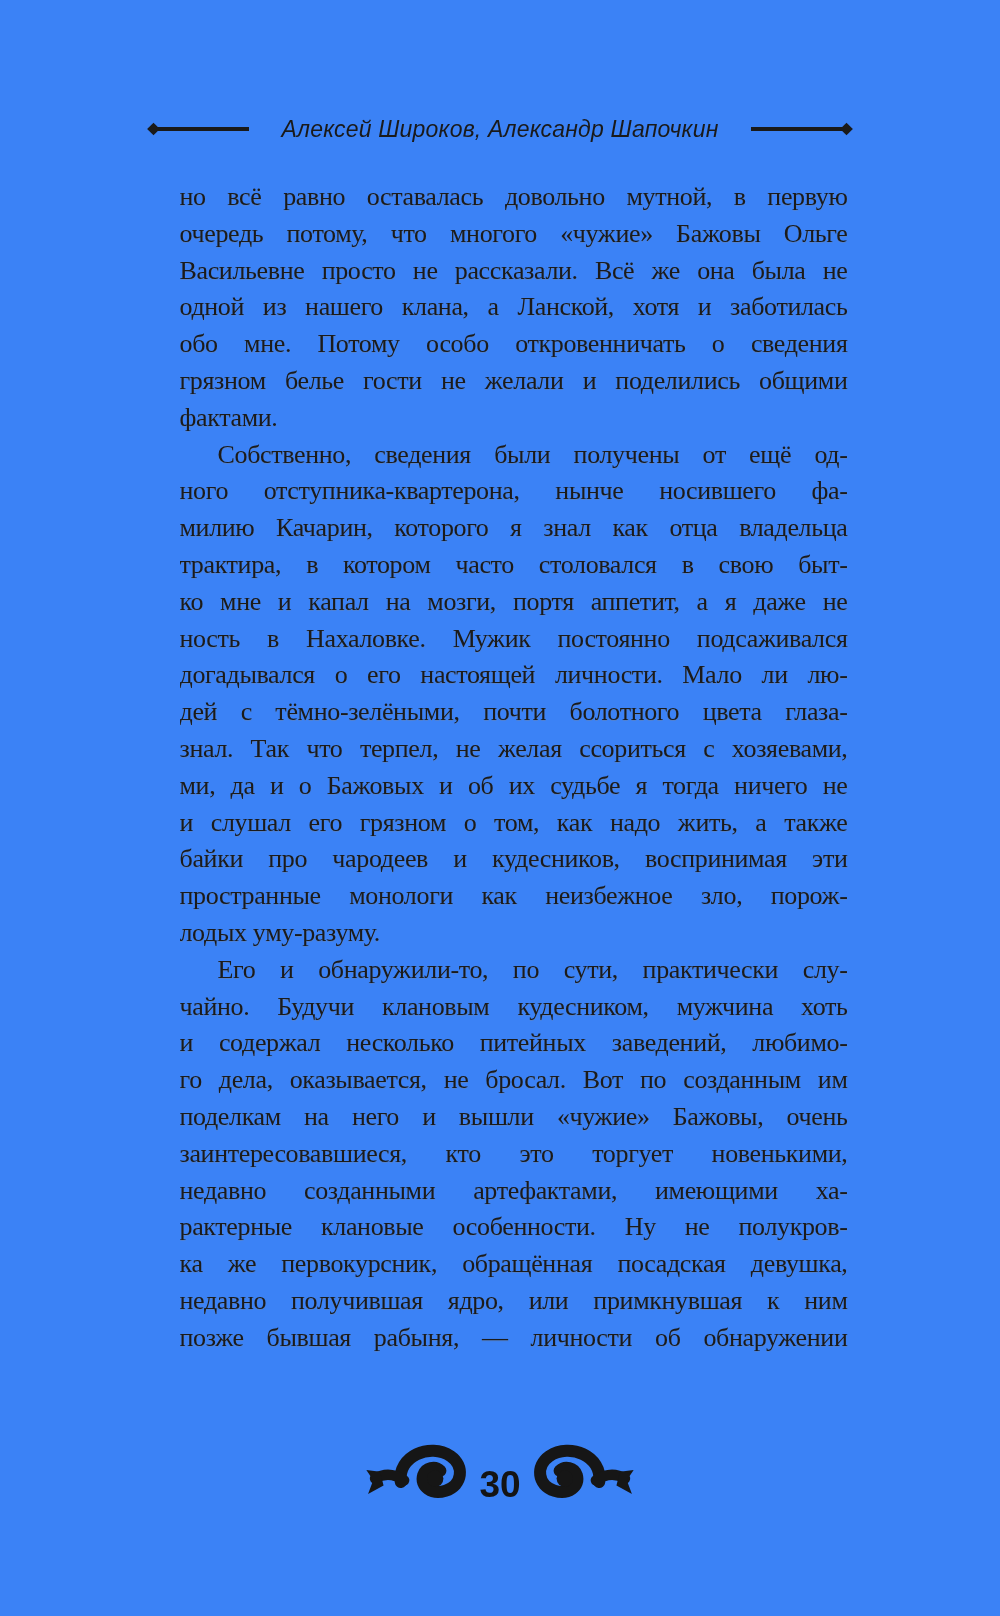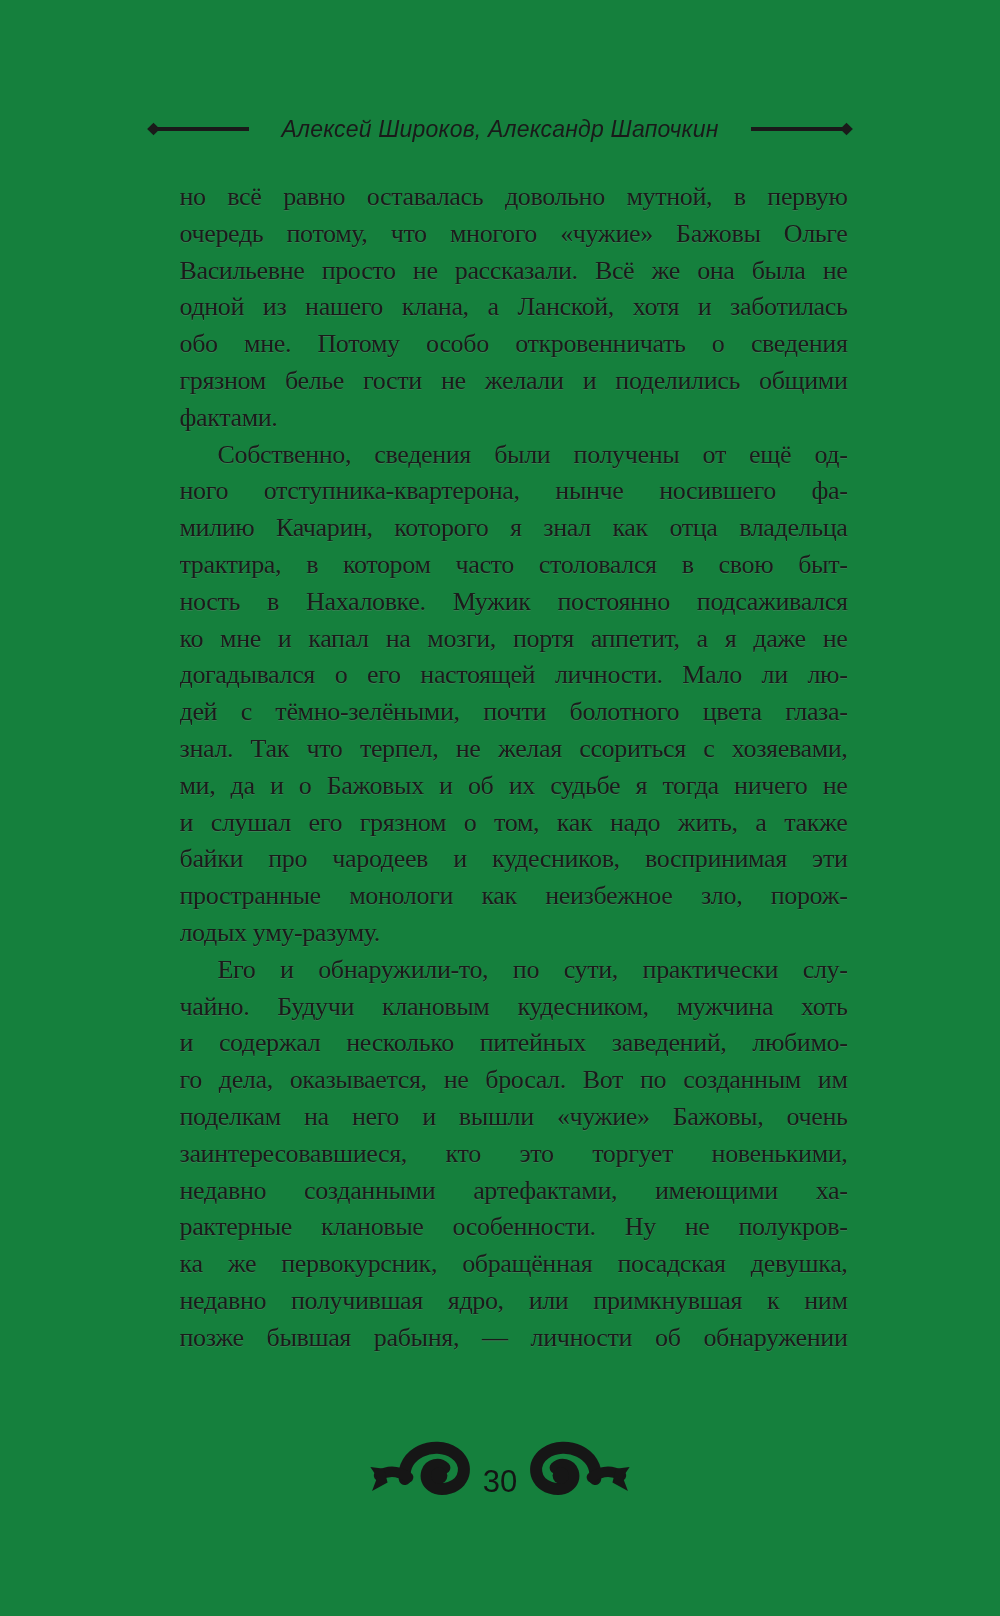--- a/index.html
+++ b/index.html
@@ -1,21 +1,21 @@
 <!DOCTYPE html>
 <html lang="ru"><head>
 <meta charset="utf-8">
 <style>
   html, body { margin: 0; padding: 0; background: #ffffff; }
   .page {
     position: relative;
     width: 1000px;
     height: 1616px;
     margin: 0 auto;
-    background: #15803d;
+    background: #3b82f6;
     font-family: "Liberation Serif", "DejaVu Serif", serif;
     color: #1b1b1b;
     overflow: hidden;
     box-sizing: border-box;
     padding-top: 112px;
   }
   .content { width: 695px; margin: 0 auto; }
 
   
   .page-header {
@@ -78,22 +78,22 @@
     left: 0;
     right: 0;
     top: 1422px;
     display: flex;
     align-items: center;
     justify-content: center;
     gap: 7px;
   }
   .page-number {
     font-family: "Liberation Sans", "DejaVu Sans", sans-serif;
-    font-size: 31px;
-    font-weight: 400;
+    font-size: 37px;
+    font-weight: 700;
     color: #141414;
     line-height: 1;
     padding: 0 2px 14px 2px;
     margin-top: 44px;
   }
   .ornament { display: block; }
   .ornament.mirrored { transform: scaleX(-1); }
 </style>
 </head>
 <body>
@@ -119,22 +119,22 @@
           <div class="line">одной из нашего клана, а Ланской, хотя и заботилась</div>
           <div class="line">обо мне. Потому особо откровенничать о сведения</div>
           <div class="line">грязном белье гости не желали и поделились общими</div>
           <div class="line line-last">фактами.</div>
         </div>
         <div class="paragraph indent">
           <div class="line">Собственно, сведения были получены от ещё од-</div>
           <div class="line">ного отступника-квартерона, нынче носившего фа-</div>
           <div class="line">милию Качарин, которого я знал как отца владельца</div>
           <div class="line">трактира, в котором часто столовался в свою быт-</div>
+          <div class="line">ко мне и капал на мозги, портя аппетит, а я даже не</div>
           <div class="line">ность в Нахаловке. Мужик постоянно подсаживался</div>
-          <div class="line">ко мне и капал на мозги, портя аппетит, а я даже не</div>
           <div class="line">догадывался о его настоящей личности. Мало ли лю-</div>
           <div class="line">дей с тёмно-зелёными, почти болотного цвета глаза-</div>
           <div class="line">знал. Так что терпел, не желая ссориться с хозяевами,</div>
           <div class="line">ми, да и о Бажовых и об их судьбе я тогда ничего не</div>
           <div class="line">и слушал его грязном о том, как надо жить, а также</div>
           <div class="line">байки про чародеев и кудесников, воспринимая эти</div>
           <div class="line">пространные монологи как неизбежное зло, порож-</div>
           <div class="line line-last">лодых уму-разуму.</div>
         </div>
         <div class="paragraph indent">

